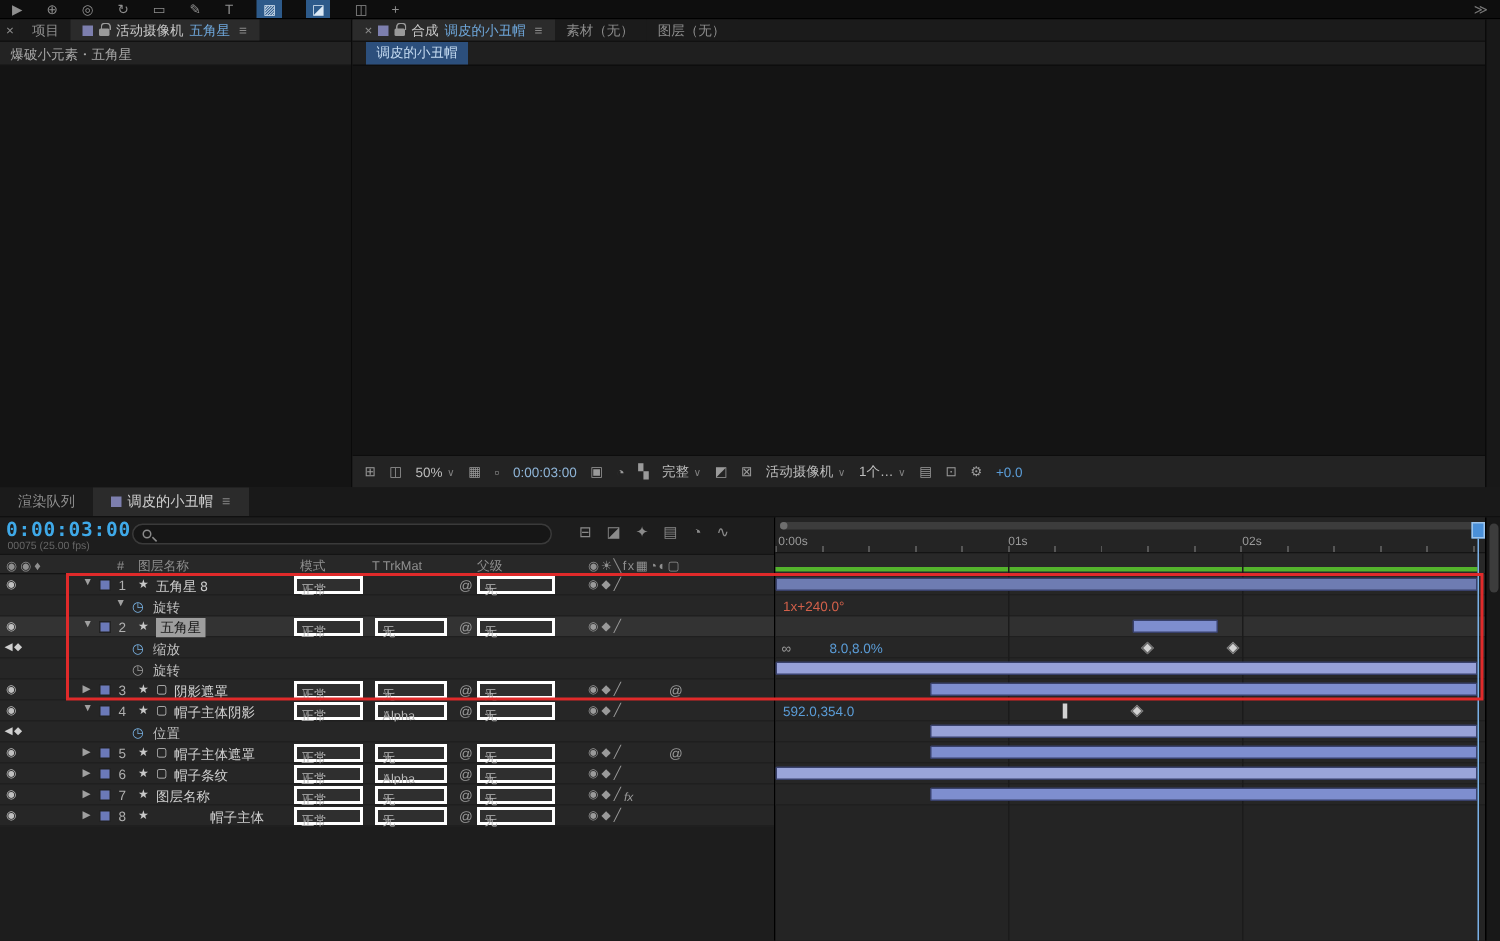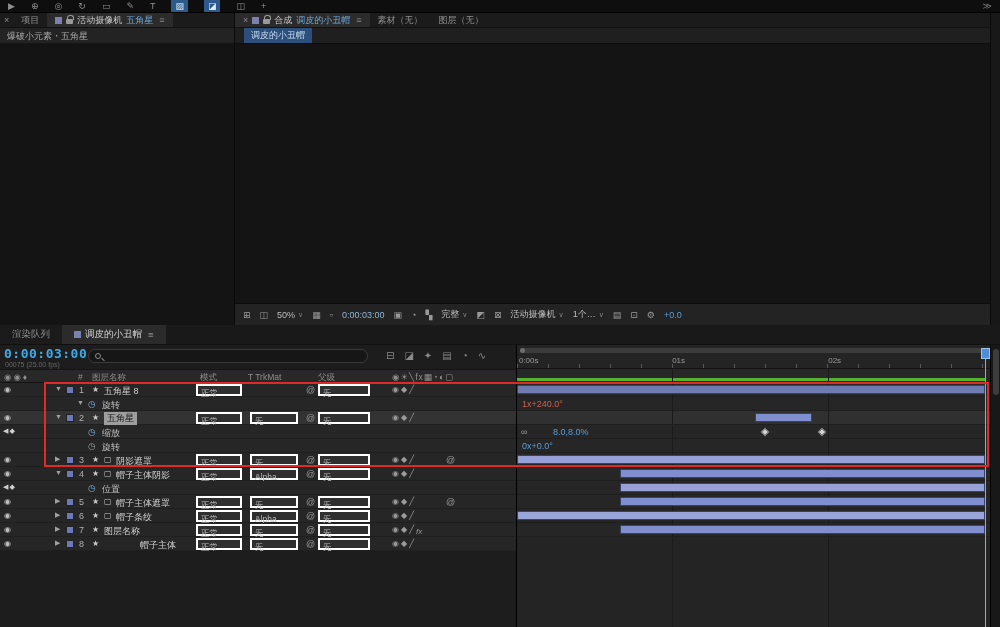--- a/index.html
+++ b/index.html
@@ -462,27 +462,29 @@
             <div class="t-row sel">
               <div class="bar" style="left: 50.3%; width: 12.1%; background: rgb(126, 142, 207);"></div>
             </div>
             <div class="t-row">
               <span class="tlink">∞</span>
               <span class="tval blue" style="left: 36px;">8.0,8.0%</span>
               <div class="kf diamond" style="left: 52.4%;"></div>
               <div class="kf diamond" style="left: 64.5%;"></div>
             </div>
             <div class="t-row">
-              <span class="tval blue" style="left: 5px;">0x+0.0°</span>
-            </div>
-            <div class="t-row">
               <div class="bar" style="left: 0%; width: 98.9%; background: rgb(151, 161, 216);"></div>
             </div>
             <div class="t-row">
               <div class="bar" style="left: 21.8%; width: 77.1%; background: rgb(126, 142, 207);"></div>
+            </div>
+            <div class="t-row">
+              <span class="tval blue" style="left: 5px;">592.0,354.0</span>
+              <div class="kf hold" style="left: 40.8%;"></div>
+              <div class="kf diamond" style="left: 51%;"></div>
             </div>
             <div class="t-row">
               <div class="bar" style="left: 21.8%; width: 77.1%; background: rgb(152, 162, 216);"></div>
             </div>
             <div class="t-row">
               <div class="bar" style="left: 21.8%; width: 77.1%; background: rgb(126, 142, 207);"></div>
             </div>
             <div class="t-row">
               <div class="bar" style="left: 0%; width: 98.9%; background: rgb(154, 165, 218);"></div>
             </div>

